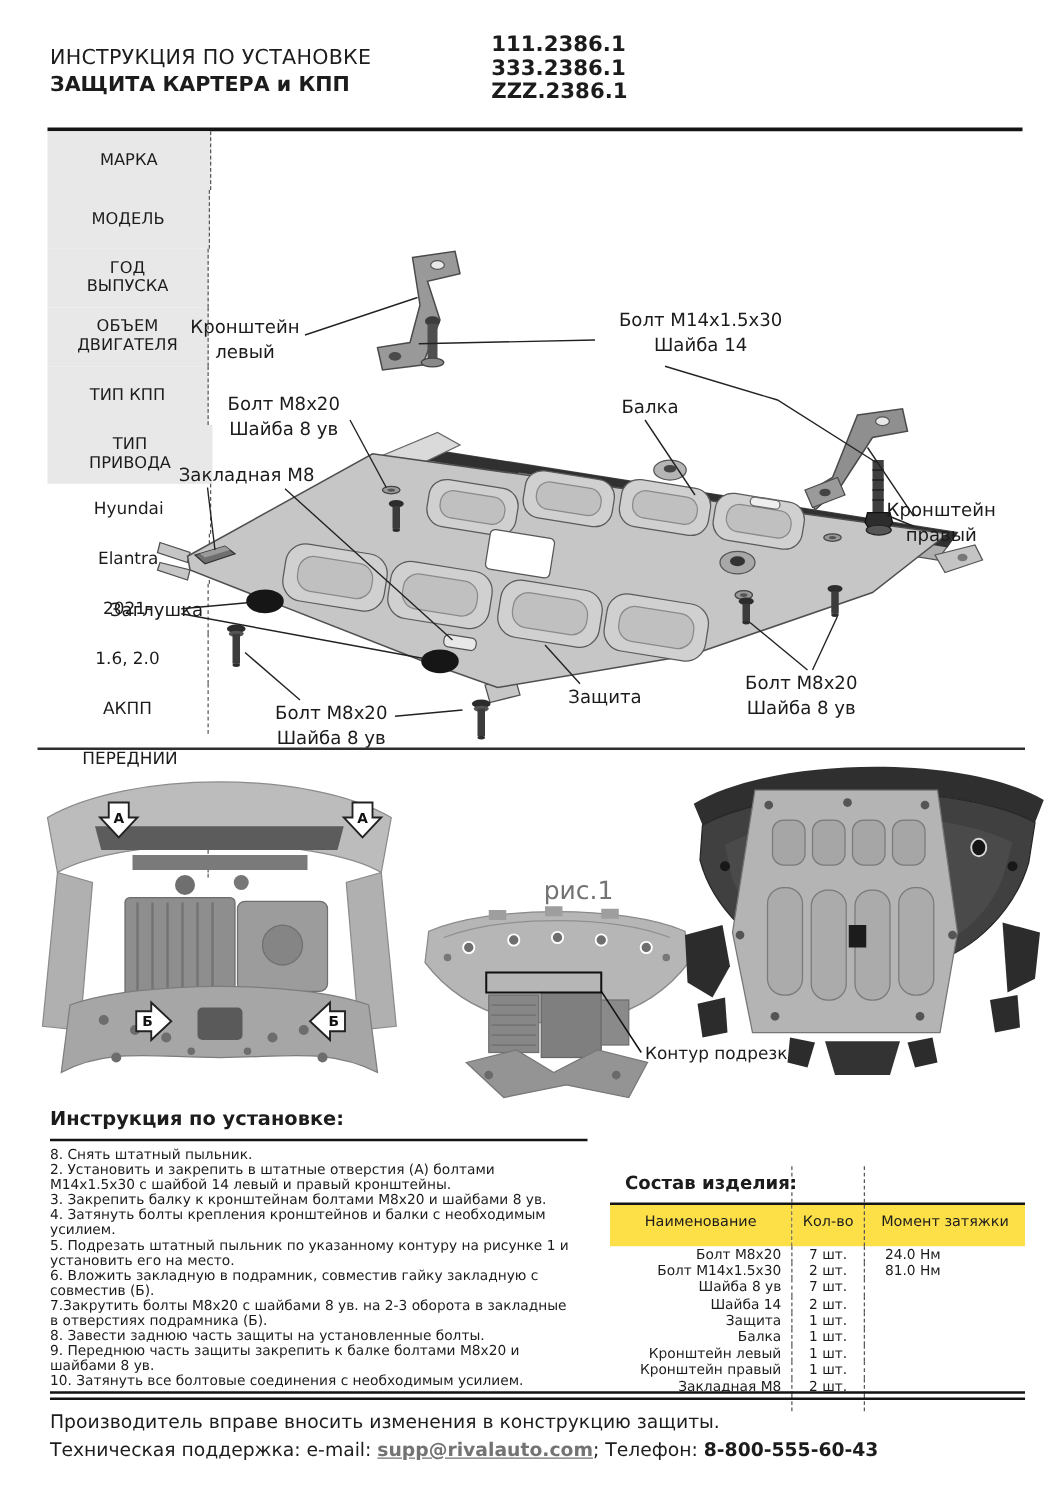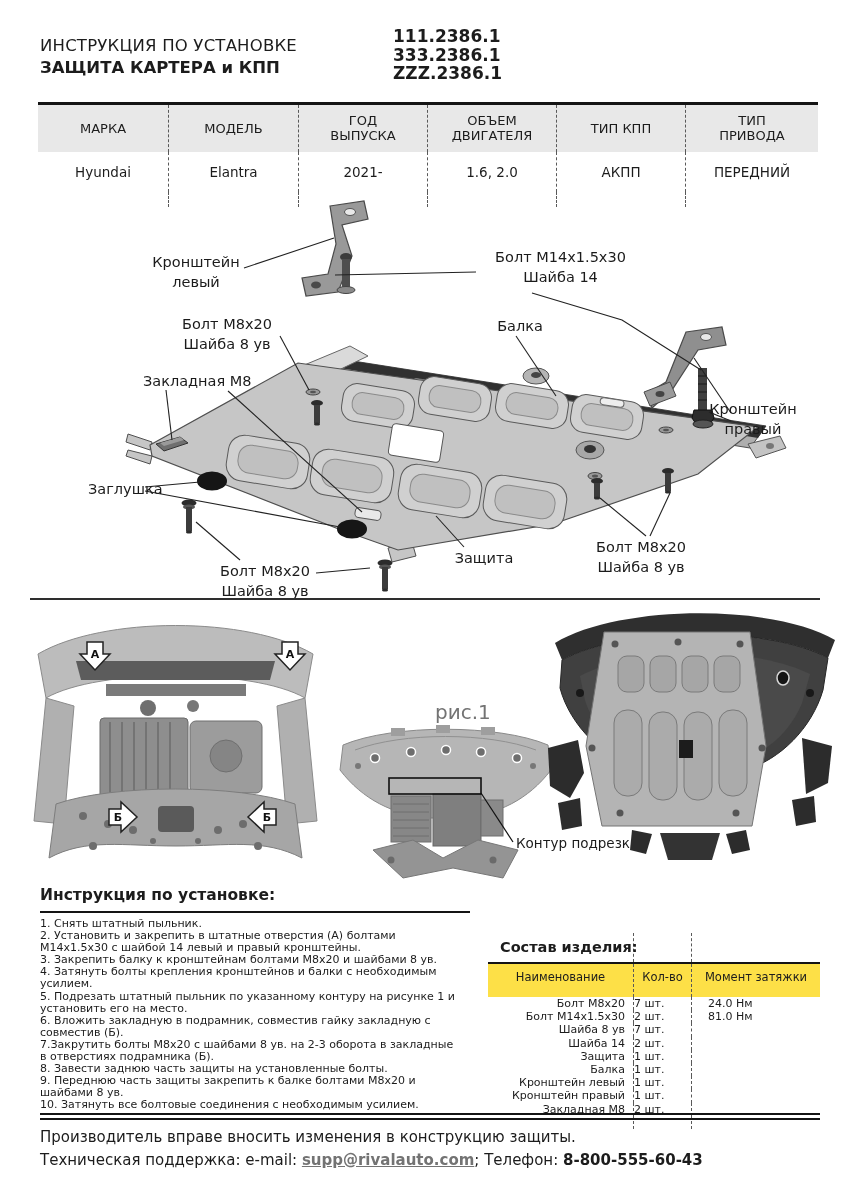--- a/index.html
+++ b/index.html
@@ -8,21 +8,21 @@
   .abs{position:absolute;}
 
   
   .hdr-l1{position:absolute;left:40px;top:36px;font-size:16.5px;letter-spacing:.2px;}
   .hdr-l2{position:absolute;left:40px;top:58px;font-size:16.5px;font-weight:bold;}
   .codes{position:absolute;left:393px;top:27px;font-size:17px;font-weight:bold;line-height:18.5px;}
 
   
   .spec{position:absolute;left:38px;top:102px;width:780px;}
   .spec .topline{height:2.5px;background:#141414;}
-  .srow{display:flex;}
+  .srow{display:flex;flex-direction:column;}
   .scell{box-sizing:border-box;border-right:1px dashed #595959;display:flex;
          align-items:center;justify-content:center;text-align:center;}
   .scell:last-child{border-right:none;}
   .shead .scell{background:#e8e8e8;height:47px;font-size:13px;line-height:15px;padding:0 18px;}
   .sval .scell{height:40px;font-size:13.5px;}
   .sext .scell{height:15px;}
   .w0{width:131px;} .w1{width:130px;} .w2{width:129px;} .w3{width:129px;} .w4{width:129px;} .w5{width:132px;}
 
   
   .dlabel{position:absolute;font-size:14.5px;line-height:20px;text-align:center;
@@ -44,21 +44,21 @@
   .brow{display:flex;}
   .bcell{box-sizing:border-box;border-right:1px dashed #595959;}
   .bcell:last-child{border-right:none;}
   .bc0{width:146px;} .bc1{width:58px;} .bc2{width:128px;}
   .bom-title-row .bcell{height:29px;}
   .bom-title{font-size:14.5px;font-weight:bold;line-height:29px;padding-left:12px;white-space:nowrap;}
   .bom-rule{height:2px;background:#141414;}
   .bom-head .bcell{background:#fde047;height:33px;font-size:11.5px;line-height:27px;text-align:center;}
   .bom-body .brow .bcell{height:13.2px;line-height:13.2px;}
   .bname{text-align:right;padding-right:8px;}
-  .bqty{text-align:left;}
+  .bqty{text-align:center;}
   .btorq{padding-left:16px;}
   .bpad .bcell{height:5px;}
 
   
   .photo-sep{position:absolute;left:30px;top:598px;width:790px;height:2px;background:#2e2e2e;}
   .dbl-rule{position:absolute;left:40px;top:1113px;width:780px;height:7px;
             border-top:2px solid #141414;border-bottom:2px solid #141414;box-sizing:border-box;}
 
   
   .foot1{position:absolute;left:40px;top:1128px;font-size:15px;}
@@ -424,21 +424,21 @@
       <path d="M252,202 L274,198 L276,224 L256,228 Z"></path>
       <path d="M120,235 L180,235 L172,262 L128,262 Z" fill="#333"></path>
       <path d="M92,232 L112,236 L106,256 L90,252 Z"></path>
       <path d="M186,236 L206,232 L210,252 L192,256 Z"></path>
     </g>
   </svg>
 
   <div class="instr-title">Инструкция по установке:</div>
   <div class="instr-rule"></div>
   <div class="instr">
-    <div>1. Снять штатный пыльник.</div>
+    <div>8. Снять штатный пыльник.</div>
     <div>2. Установить и закрепить в штатные отверстия (А) болтами</div>
     <div>М14х1.5х30 с шайбой 14 левый и правый кронштейны.</div>
     <div>3. Закрепить балку к кронштейнам болтами М8х20 и шайбами 8 ув.</div>
     <div>4. Затянуть болты крепления кронштейнов и балки с необходимым</div>
     <div>усилием.</div>
     <div>5. Подрезать штатный пыльник по указанному контуру на рисунке 1 и</div>
     <div>установить его на место.</div>
     <div>6. Вложить закладную в подрамник, совместив гайку закладную с</div>
     <div>совместив (Б).</div>
     <div>7.Закрутить болты М8х20 с шайбами 8 ув. на 2-3 оборота в закладные</div>

